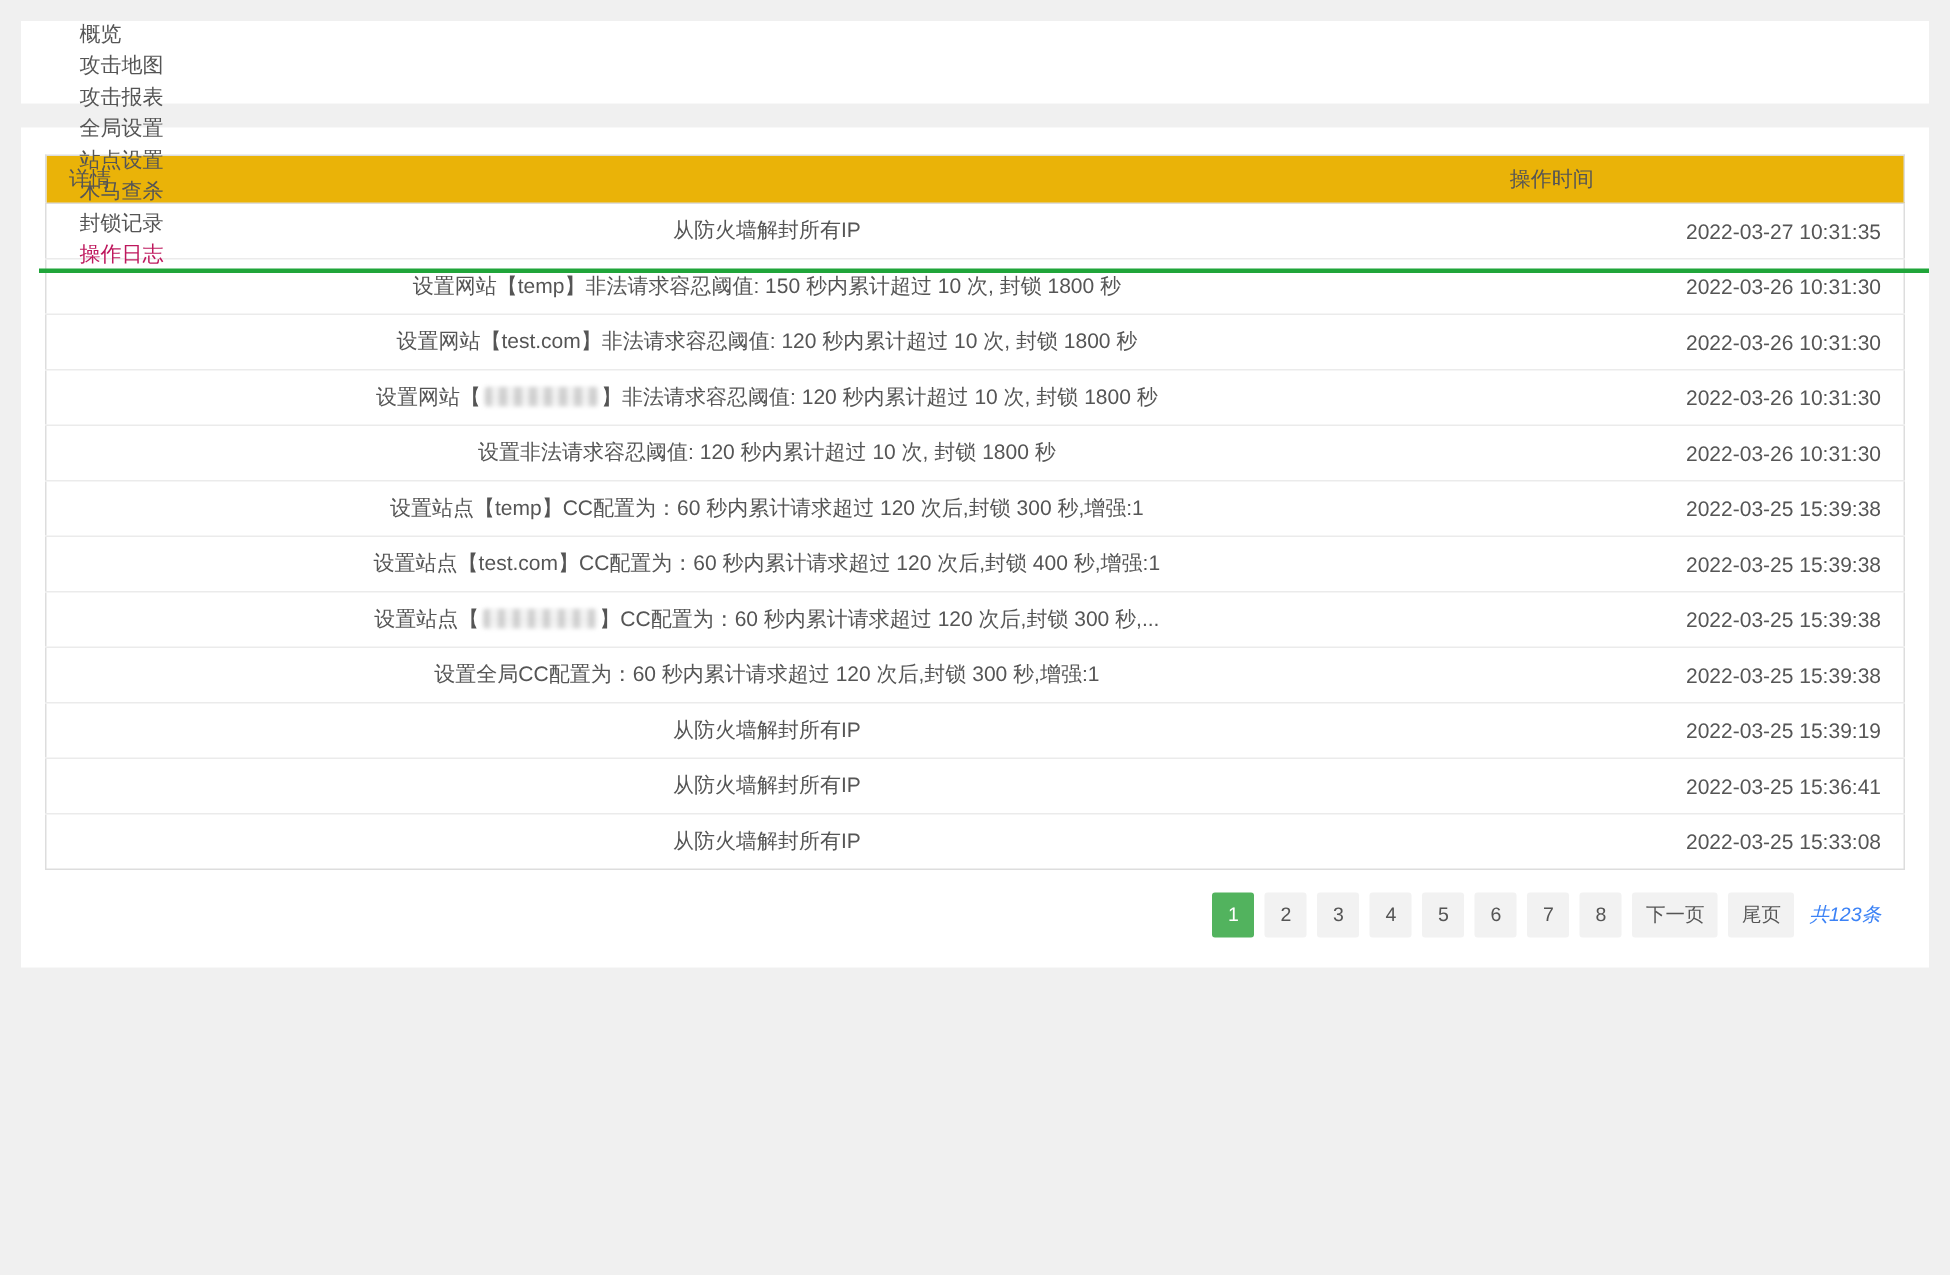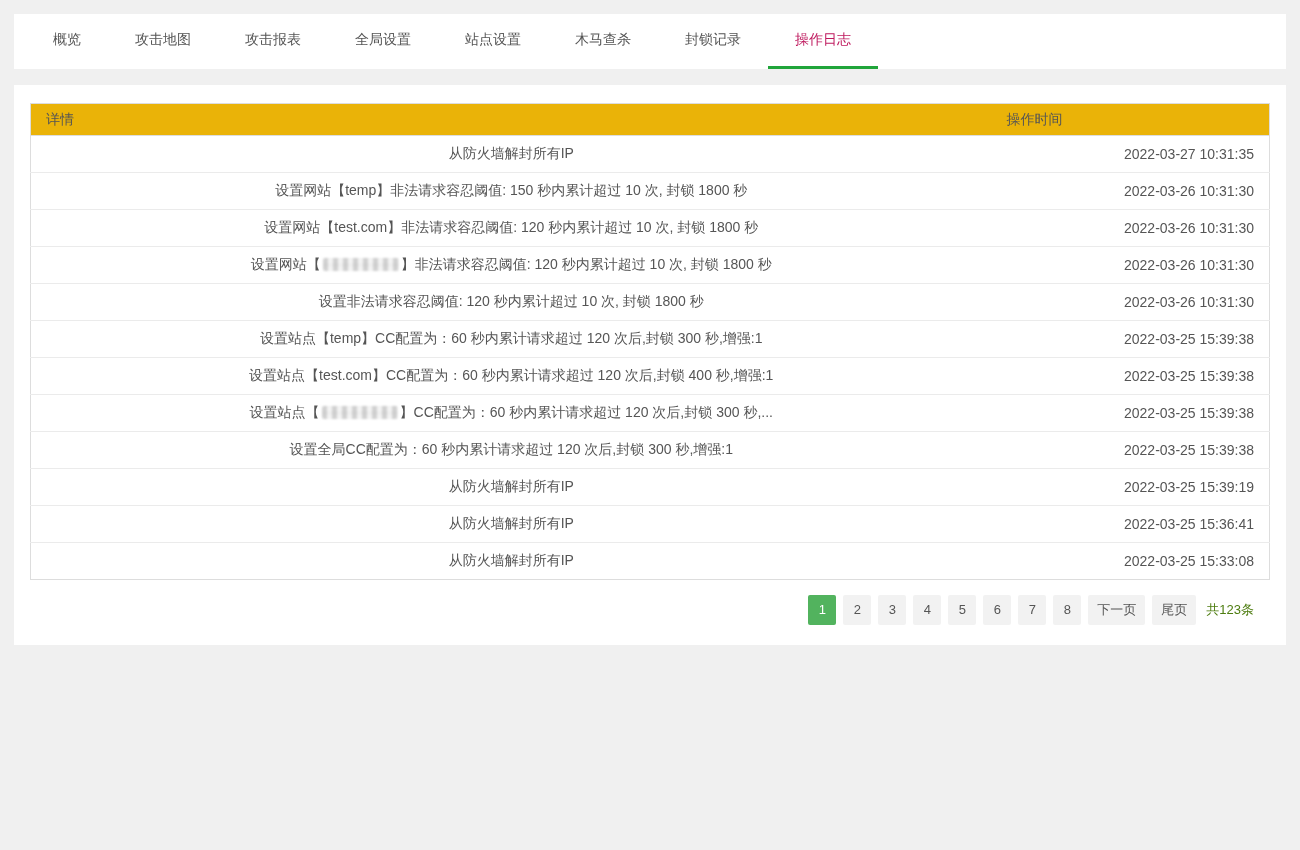--- a/index.html
+++ b/index.html
@@ -11,20 +11,21 @@
     overflow:hidden;
   }
   
   .topnav {
     margin:14px 14px 0 14px;
     height:55px;
     background:#fff;
     display:flex;
     align-items:stretch;
     padding-left:12px;
+    flex-direction:column;
   }
   .tab {
     display:flex;
     align-items:center;
     padding:0 27px;
     font-size:14px;
     color:#555;
     cursor:pointer;
     border-bottom:3px solid transparent;
   }
@@ -102,21 +103,22 @@
     line-height:30px;
     text-align:center;
   }
   .pg-btn.active {
     background:#52b35e;
     color:#fff;
   }
   .pg-total {
     margin-left:10px;
     font-size:13px;
-    color:#4d7c0f;
+    color:#3b82f6;
+    font-style:italic;
   }
 </style>
 </head>
 <body>
 
 <nav class="topnav">
     <div class="tab">概览</div>
     <div class="tab">攻击地图</div>
     <div class="tab">攻击报表</div>
     <div class="tab">全局设置</div>

